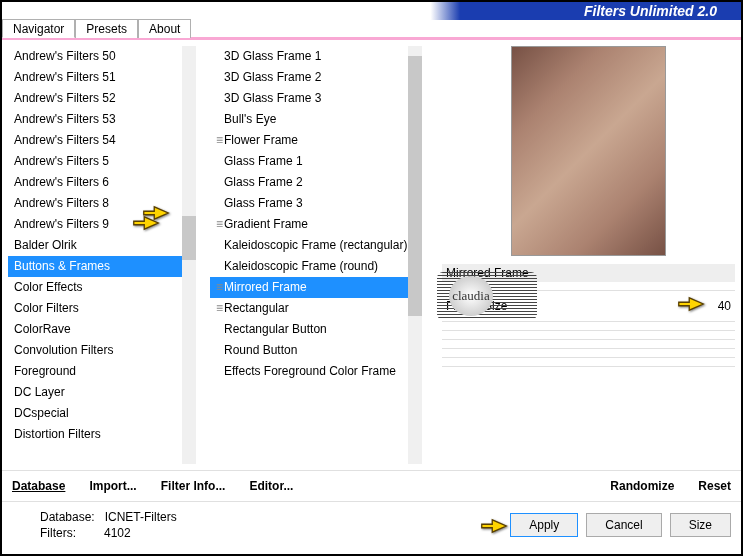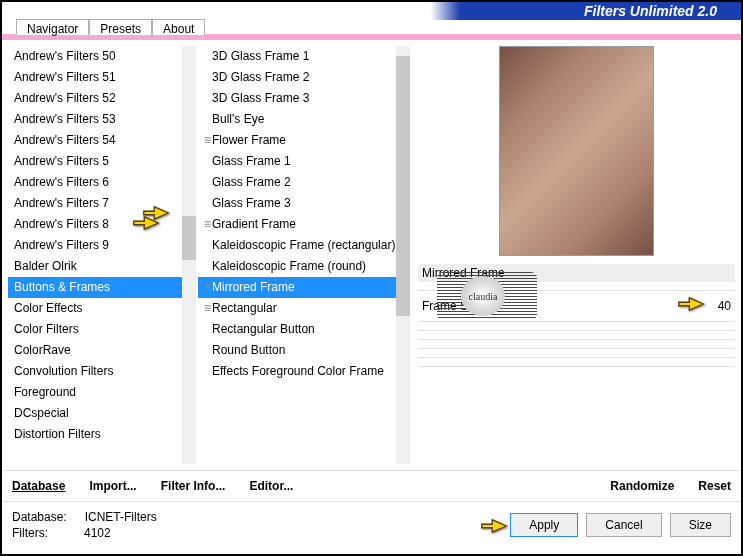--- a/index.html
+++ b/index.html
@@ -1,52 +1,52 @@
 <!DOCTYPE html>
 <html><head>
 <meta charset="utf-8">
 <style>
 * { box-sizing: border-box; margin: 0; padding: 0; font-family: "Segoe UI", Tahoma, sans-serif; font-size: 12px; }
 body { background: #fff; }
 .outer { border: 2px solid #000; width: 743px; height: 556px; position: relative; background: #fff; }
 .header-bar { height: 18px; background: linear-gradient(to right, #fff 0%, #fff 58%, #1a3db0 62%, #1a3db0 100%); position: relative; }
 .header-title { position: absolute; right: 24px; top: 0; color: #fff; font-style: italic; font-weight: bold; font-size: 14px; line-height: 18px; }
-.tabs { display: flex; height: 22px; border-bottom: 6px solid #f9a8d4; margin-top: -2px; padding-left: 14px; }
+.tabs { display: flex; height: 22px; border-bottom: 3px solid #f9a8d4; margin-top: -2px; }
 .tab { padding: 2px 10px; border: 1px solid #b0b0b0; border-bottom: none; background: #fff; margin-right: 0px; cursor: pointer; position: relative; top: 1px; }
 .tab.active { background: #fff; border-bottom: 1px solid #fff; }
-.main { display: flex; height: 430px; padding: 6px; gap: 2px; }
+.main { display: flex; height: 430px; padding: 6px; gap: 14px; }
 .col { display: flex; flex-direction: column; }
 .list-item { padding: 2px 6px; white-space: nowrap; cursor: pointer; line-height: 17px; }
 .list-item.selected { background: #1e90ff; color: #fff; }
 .list-item .marker { display: inline-block; width: 8px; color: #888; }
 .col1 { width: 188px; }
 .col2 { width: 212px; }
 .col3 { flex: 1; padding-left: 6px; }
 .preview { width: 155px; height: 210px; margin: 0 auto 8px; background: linear-gradient(135deg, #775145, #ab8270, #c9a791, #ab8270, #775145); border: 1px solid #999; }
 .filter-name-bar { background: #eee; padding: 2px 4px; margin-bottom: 4px; }
 .param-row { display: flex; align-items: center; padding: 3px 4px; gap: 6px; position: relative; }
 .param-label { flex: 0 0 80px; }
 .param-slider { flex: 1; height: 16px; position: relative; }
 .param-value { width: 26px; text-align: right; }
 .divider { border-top: 1px solid #e0e0e0; margin: 4px 0; }
 .btn-row { border-top: 1px solid #e0e0e0; padding: 8px 10px; display: flex; gap: 24px; }
 .btn-row .link { font-weight: bold; cursor: pointer; text-decoration: underline; }
 .btn-row .link.plain { text-decoration: none; }
 .spacer { flex: 1; }
 .bottom-bar { display: flex; align-items: center; padding: 8px 10px; border-top: 1px solid #e0e0e0; }
 .bottom-info { display: flex; flex-direction: column; gap: 2px; }
-.bottom-info-row { display: flex; gap: 18px; }
+.bottom-info-row { display: flex; gap: 10px; margin-left: 28px; }
 .btn { border: 1px solid #aaa; background: #efefef; padding: 4px 18px; cursor: pointer; }
 .btn.primary { border: 1px solid #1e90ff; }
 .bottom-btns { display: flex; gap: 8px; margin-left: auto; align-items: flex-end; position: relative; }
 .hand { position: absolute; width: 28px; height: 22px; z-index: 20; pointer-events: none; }
 .hand svg { width: 100%; height: 100%; filter: drop-shadow(1px 1px 1px rgba(0,0,0,.5)); }
 .claudia-stamp { position: absolute; left: 435px; top: 270px; width: 100px; height: 48px; z-index: 15; pointer-events:none; }
 .claudia-stamp .bg { position:absolute; inset:0; background: repeating-linear-gradient(#444 0 1px, transparent 1px 3px); border-radius: 6px; }
-.claudia-stamp .globe { position:absolute; left:24px; top:4px; width:44px; height:40px; border-radius:50%; background: radial-gradient(#fff, #bbb); display:flex;align-items:center;justify-content:center;font-family:cursive;font-size:10px;color:#333;text-align:right; }
+.claudia-stamp .globe { position:absolute; left:12px; top:4px; width:44px; height:40px; border-radius:50%; background: radial-gradient(#fff, #bbb); display:flex;align-items:center;justify-content:center;font-family:cursive;font-size:13px;color:#333;text-align:right; }
 .scroll-fake { position:absolute; right:0; top:0; bottom:0; width:14px; background:#f0f0f0; }
 .scroll-thumb { position:absolute; right:0; width:14px; background:#c8c8c8; }
 .list-wrap { position:relative; flex:1; overflow:hidden; }
 .list-inner { position:absolute; inset:0; overflow-y:hidden; padding-right:14px; }
 .col1 .scroll-thumb { top: 170px; height: 44px; }
 .col2 .scroll-thumb { top: 10px; height: 260px; }
 </style>
 </head>
 <body>
 
@@ -66,30 +66,30 @@
     <div class="col col1">
       <div class="list-wrap">
         <div class="list-inner" id="cat-list">
             <div class="list-item">Andrew's Filters 50</div>
             <div class="list-item">Andrew's Filters 51</div>
             <div class="list-item">Andrew's Filters 52</div>
             <div class="list-item">Andrew's Filters 53</div>
             <div class="list-item">Andrew's Filters 54</div>
             <div class="list-item">Andrew's Filters 5</div>
             <div class="list-item">Andrew's Filters 6</div>
-            <div class="list-item">Andrew's Filters 7</div>
             <div class="list-item">Andrew's Filters 8</div>
             <div class="list-item">Andrew's Filters 9</div>
             <div class="list-item">Balder Olrik</div>
             <div class="list-item selected">Buttons &amp; Frames</div>
             <div class="list-item">Color Effects</div>
             <div class="list-item">Color Filters</div>
             <div class="list-item">ColorRave</div>
             <div class="list-item">Convolution Filters</div>
             <div class="list-item">Foreground</div>
+            <div class="list-item">DC Layer</div>
             <div class="list-item">DCspecial</div>
             <div class="list-item">Distortion Filters</div>
           </div>
         <div class="scroll-fake">
           <div class="scroll-thumb"></div>
         </div>
       </div>
       <div class="hand" style="left:140px; top:200px;">
         <svg viewBox="0 0 32 24">
             <path d="M2 10 L14 10 L14 5 L30 12 L14 19 L14 14 L2 14 Z" fill="#ffd400" stroke="#5a4000" stroke-width="1.5"></path>

